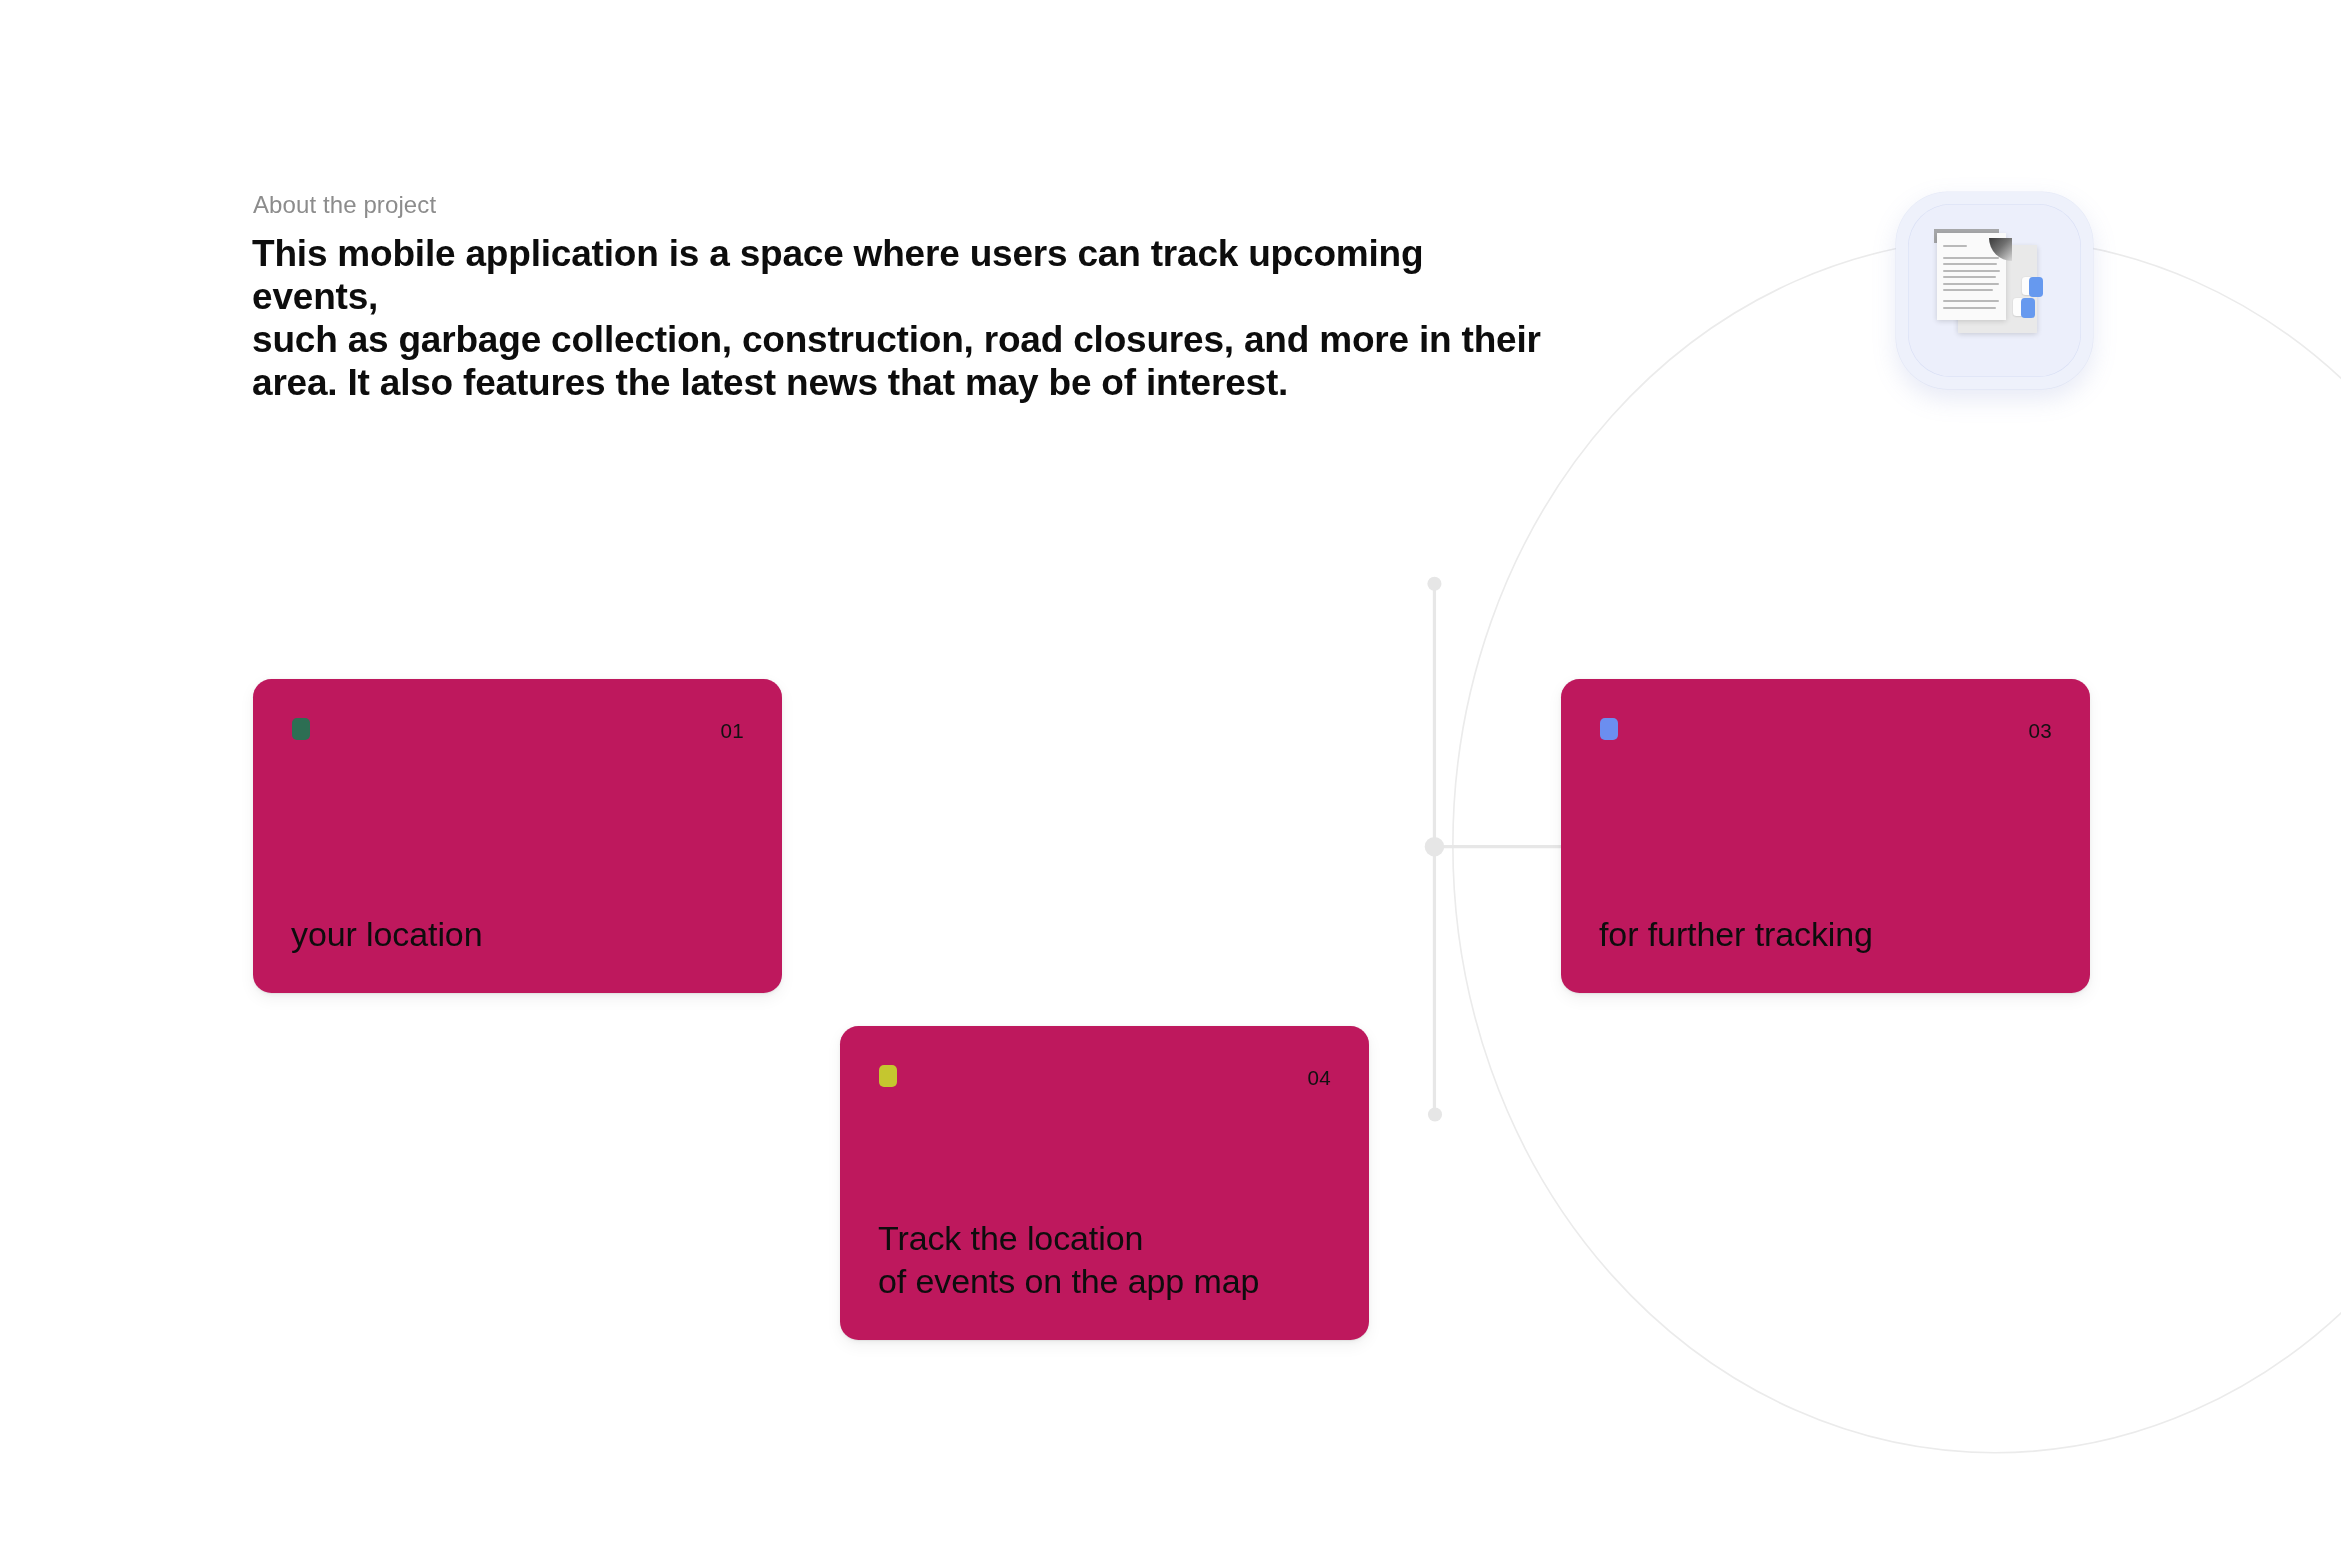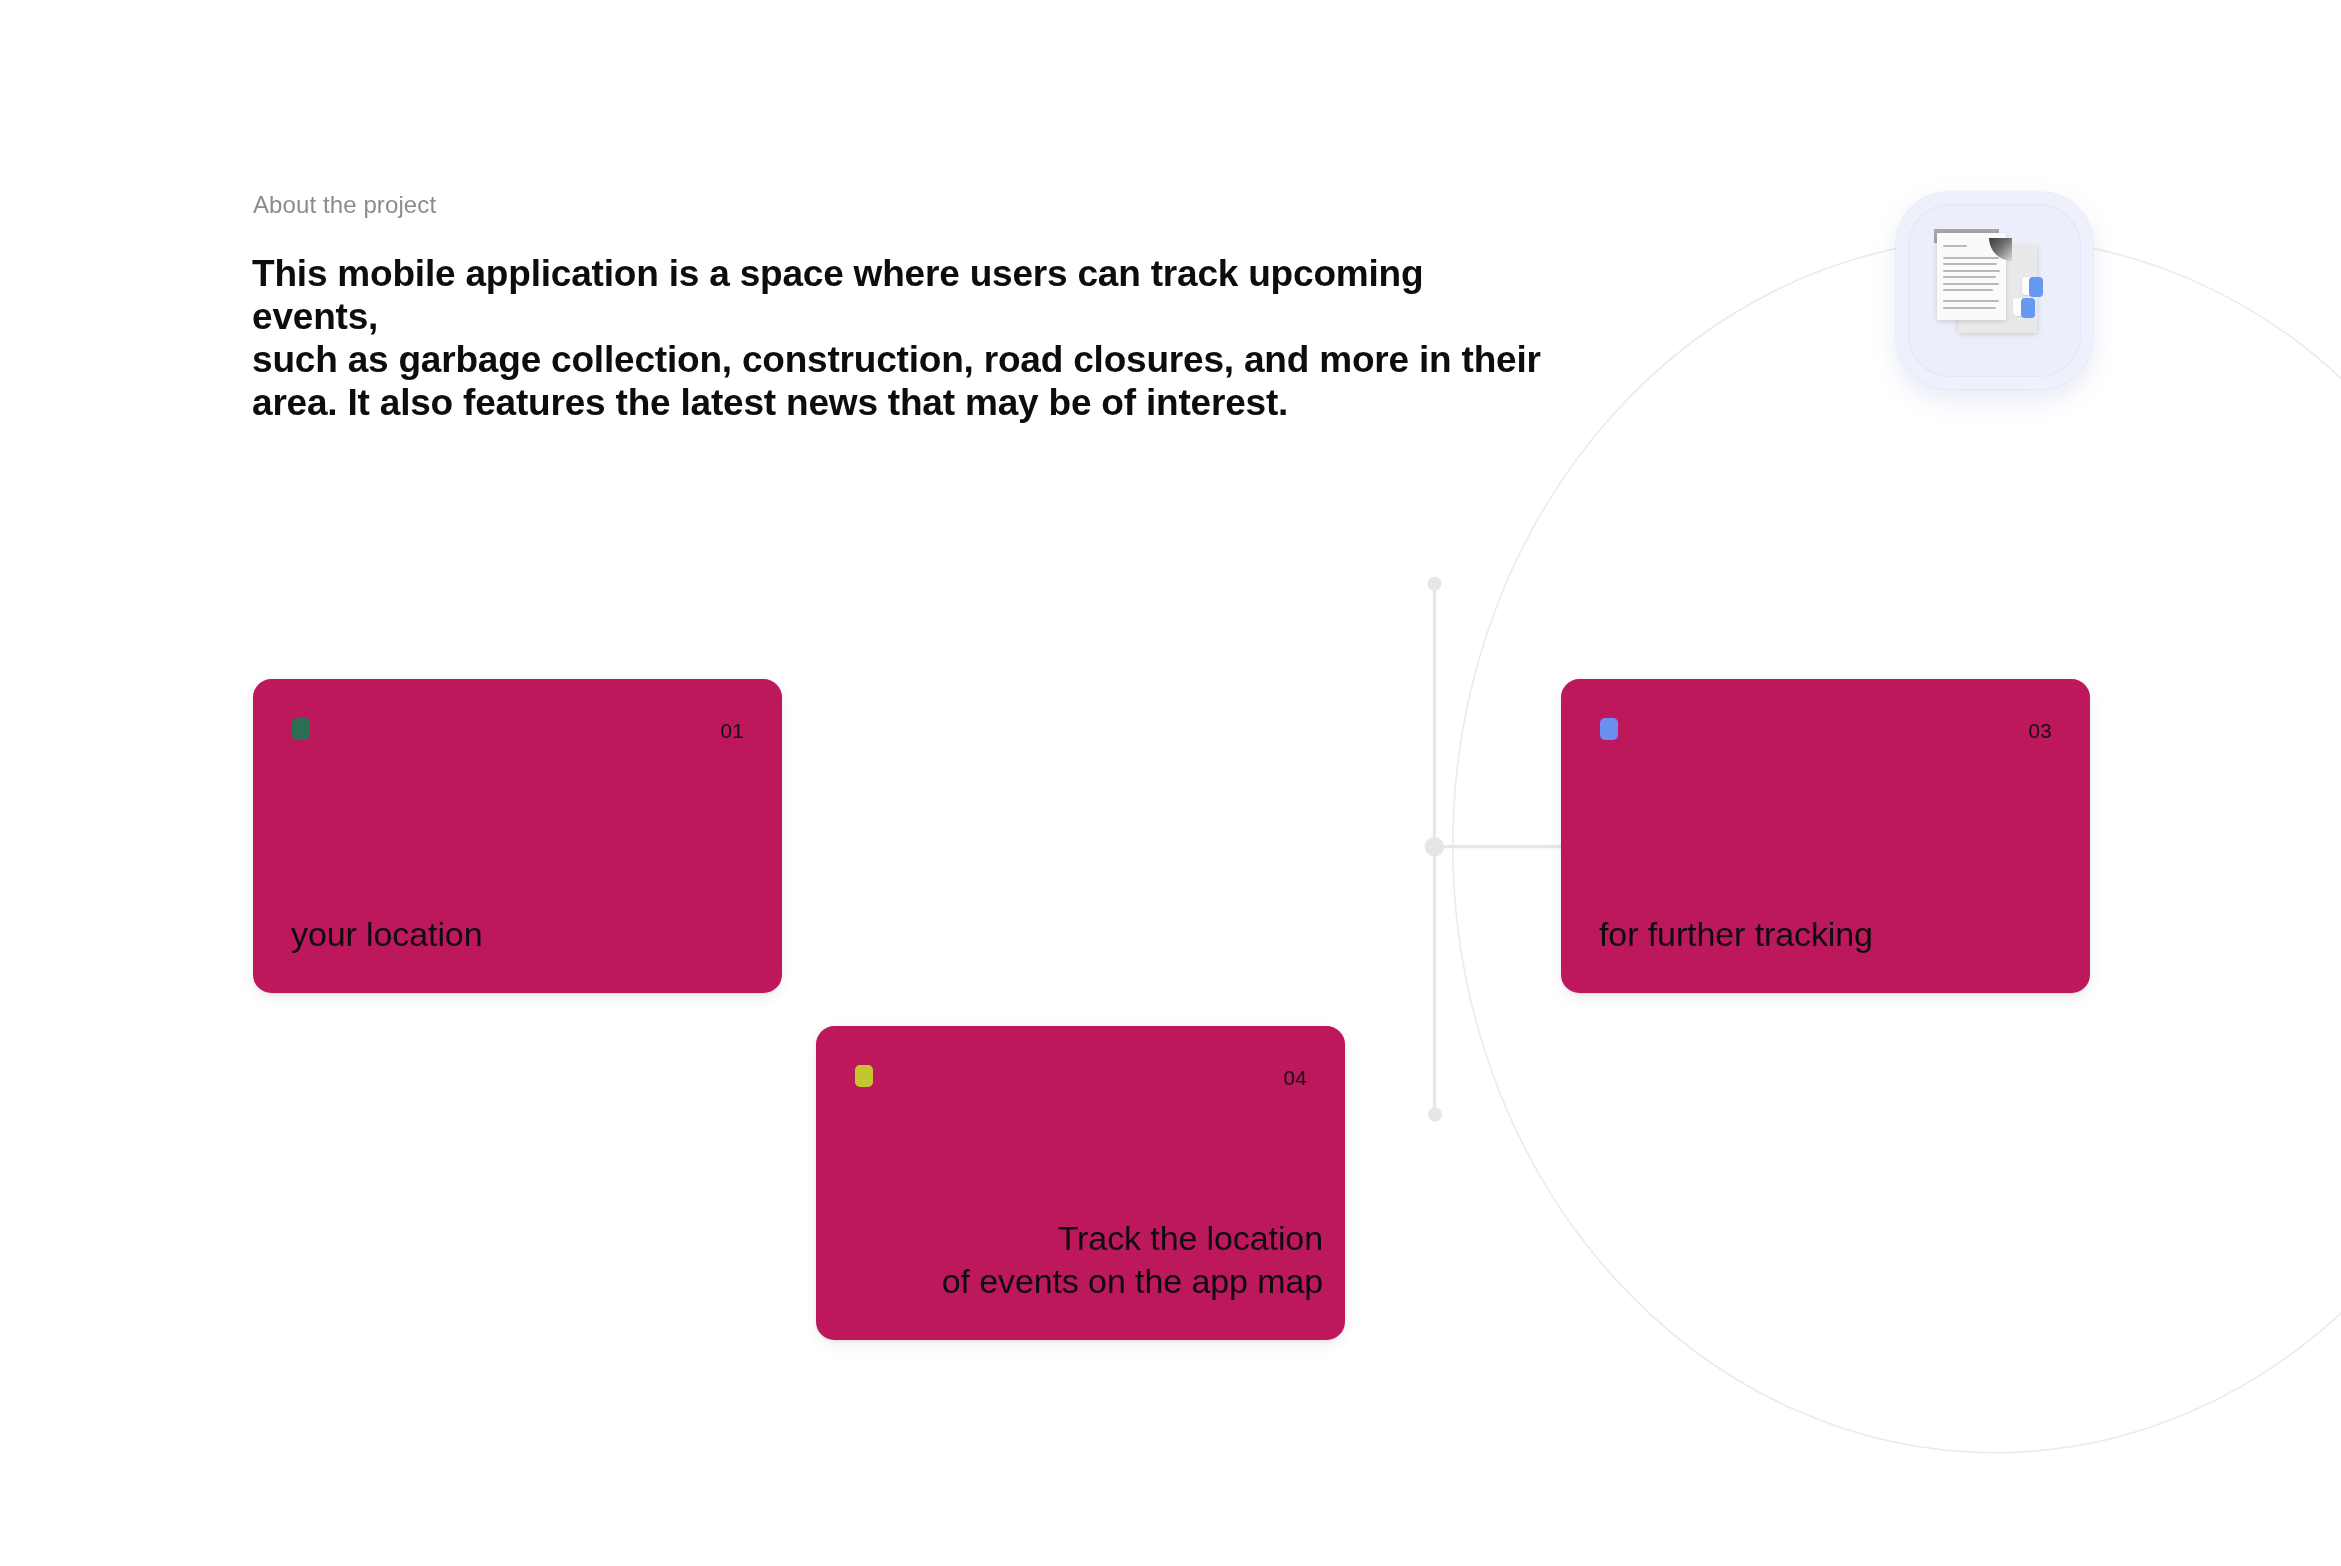--- a/index.html
+++ b/index.html
@@ -14,21 +14,21 @@
   
   #decor { position:absolute; inset:0; width:2342px; height:1566px; pointer-events:none; }
 
   
   .eyebrow {
     position:absolute; left:253px; top:191px;
     font-size:24px; letter-spacing:0.1px;
     color:#8c8c8c; font-weight:400; white-space:nowrap;
   }
   .lede {
-    position:absolute; left:252px; top:252px; width:1301px;
+    position:absolute; left:252px; top:232px; width:1301px;
     font-size:37px; line-height:43px; font-weight:700;
     color:#0d0d0d; letter-spacing:-0.2px;
   }
   .lede span { display:block; }
 
   
   .card {
     position:absolute;
     background:#be185d;
     border-radius:18.4px;
@@ -48,21 +48,21 @@
     position:absolute; left:38px; right:22px; bottom:37px;
     font-size:34px; line-height:43px; color:#0d0d0d;
     font-weight:400; letter-spacing:-0.1px;
   }
   .card-title span { display:block; white-space:nowrap; }
 
   
   #card-1 { left:253px;  top:679px; width:529px;  height:314px; }
   #card-2 { left:816px; top:679px; width:529px;  height:314px; }
   #card-3 { left:1561px; top:679px; width:529px;  height:314px; }
-  #card-4 { left:816px; top:1026px; width:529px;  height:314px;text-align:right; }
+  #card-4 { left:840px; top:1026px; width:529px;  height:314px; }
 
   
   #app-icon-wrap {
     position:absolute; left:1896px; top:192px; width:197px; height:197px;
   }
   .icon-glow {
     position:absolute; inset:0; border-radius:52px;
     background:#eef1fb;
     box-shadow:0 0 0 0.5px rgba(190,200,235,.35),
                0 9.8px 25px rgba(120,140,205,.18);

